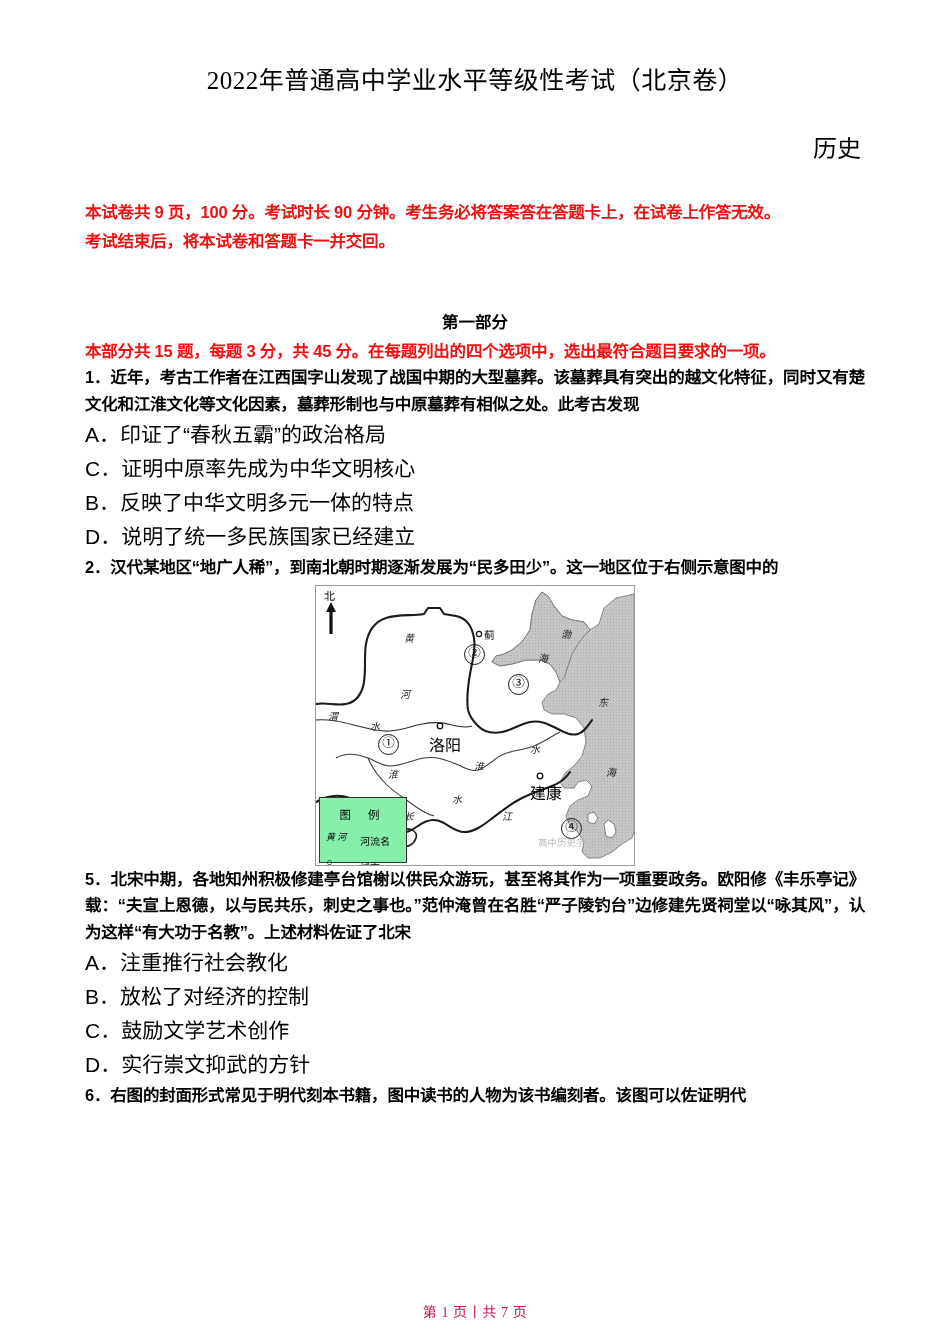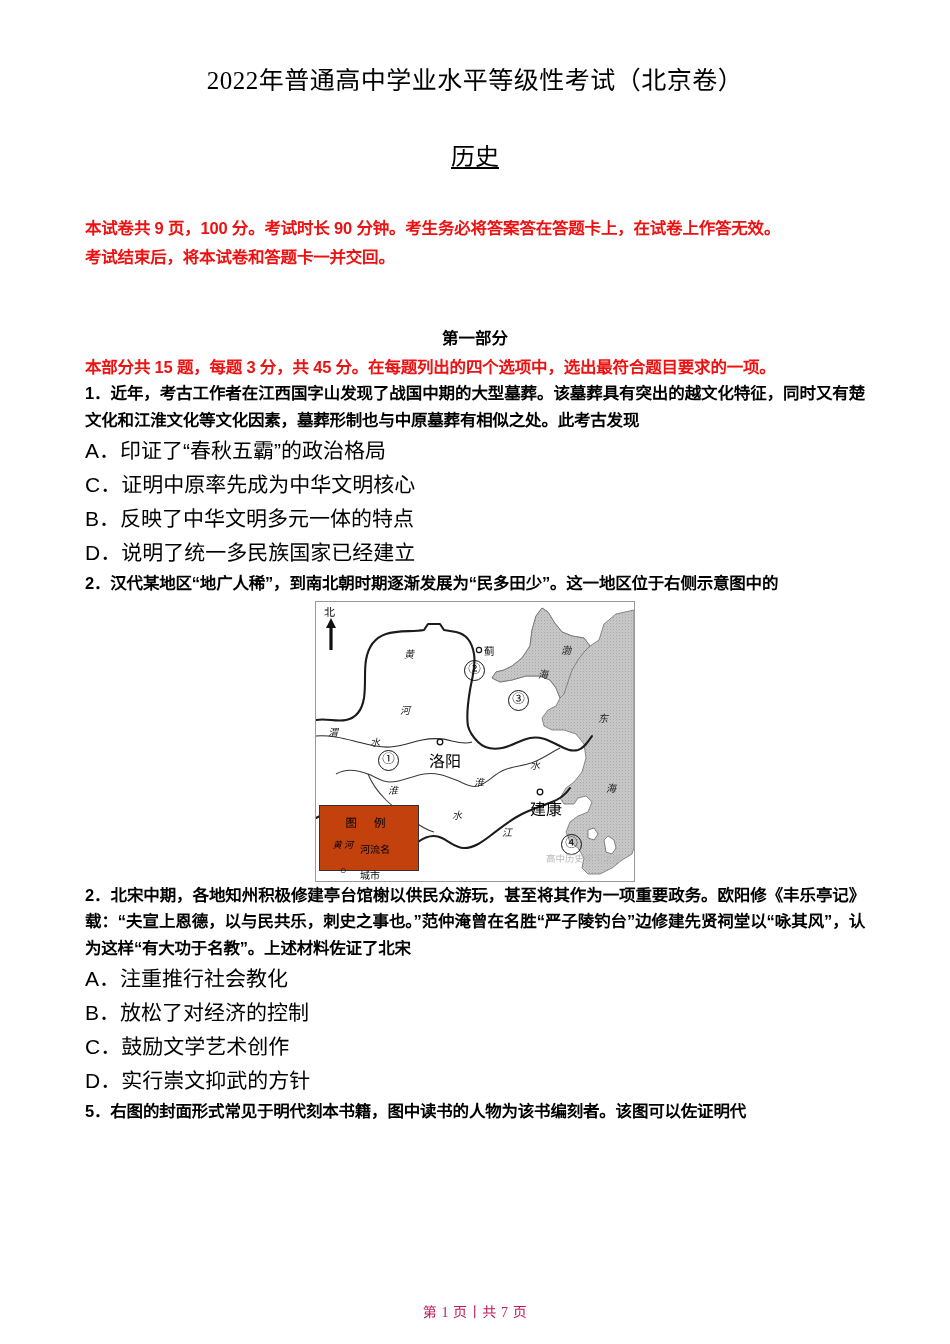--- a/index.html
+++ b/index.html
@@ -29,27 +29,26 @@
   .doc-title {
     text-align: center;
     font-size: 25px;
     font-weight: 400;
     letter-spacing: 0.5px;
     margin: 0;
     padding-top: 60px;
     font-family: "Liberation Serif", "DejaVu Serif", serif;
   }
   .subject-title {
-    text-align: center;
+    text-align: right;
     font-size: 24px;
     font-weight: 400;
-    margin: 12px;
+    margin: 4px;
     padding-top: 29px;
     font-family: "Liberation Serif", "DejaVu Serif", serif;
-    text-decoration: underline;
   }
 
   
   .notice {
     color: #ee1111;
     font-size: 16.5px;
     font-weight: 700;
     line-height: 1.78;
     margin: 0;
     padding-top: 30px;
@@ -154,51 +153,50 @@
     width: 26px;
   }
   .north-arrow .n-char {
     font-size: 11px;
     font-family: "Liberation Serif", "DejaVu Serif", serif;
     display: block;
     line-height: 12px;
   }
   .legend-box {
     position: absolute;
-    left: 3px; bottom: 10px;
-    width: 100px; height: 66px;
+    left: 3px; bottom: 2px;
+    width: 88px; height: 66px;
     border: 1px solid #333;
-    background: #c2410c;
+    background: #86efac;
     box-sizing: border-box;
   }
   .legend-title {
     text-align: center;
     font-size: 11.5px;
     letter-spacing: 7px;
     padding-top: 8px;
     font-family: "Liberation Serif", "DejaVu Serif", serif;
   }
   .legend-row {
     display: flex;
     align-items: center;
     font-size: 9.5px;
     padding: 3px 0 0 6px;
     font-family: "Liberation Serif", "DejaVu Serif", serif;
   }
   .legend-key {
     width: 34px;
     font-style: italic;
     font-size: 9px;
-    text-align: center;
   }
   .legend-key.circle-key { font-style: normal; font-size: 11px; }
   .legend-val { font-size: 10px; margin-top: 8px; }
   .map-watermark {
     position: absolute;
-    right: 12px;
+    right: 20px;
     bottom: 16px;
     font-size: 9.5px;
     color: #b9b9b9;
     font-family: "Liberation Sans", "DejaVu Sans", sans-serif;
     white-space: nowrap;
   }
 
   
   .footer {
     position: absolute;
@@ -342,22 +340,22 @@
           <span class="legend-key circle-key">○</span>
           <span class="legend-val">城市</span>
         </div>
       </div>
 
       <div class="map-watermark">高中历史学习之家</div>
     </div>
   </div>
 
 
-  <div class="q-stem">2．北宋中期，各地知州积极修建亭台馆榭以供民众游玩，甚至将其作为一项重要政务。欧阳修《丰乐亭记》载：“夫宣上恩德，以与民共乐，刺史之事也。”范仲淹曾在名胜“严子陵钓台”边修建先贤祠堂以“咏其风”，认为这样“有大功于名教”。上述材料佐证了北宋</div>
+  <div class="q-stem">5．北宋中期，各地知州积极修建亭台馆榭以供民众游玩，甚至将其作为一项重要政务。欧阳修《丰乐亭记》载：“夫宣上恩德，以与民共乐，刺史之事也。”范仲淹曾在名胜“严子陵钓台”边修建先贤祠堂以“咏其风”，认为这样“有大功于名教”。上述材料佐证了北宋</div>
   <div class="opt">A．注重推行社会教化</div>
   <div class="opt">B．放松了对经济的控制</div>
   <div class="opt">C．鼓励文学艺术创作</div>
   <div class="opt">D．实行崇文抑武的方针</div>
 
-  <div class="q-stem">5．右图的封面形式常见于明代刻本书籍，图中读书的人物为该书编刻者。该图可以佐证明代</div>
+  <div class="q-stem">6．右图的封面形式常见于明代刻本书籍，图中读书的人物为该书编刻者。该图可以佐证明代</div>
 
   <div class="footer">第 1 页丨共 7 页</div>
 </div>
 
 </body></html>

